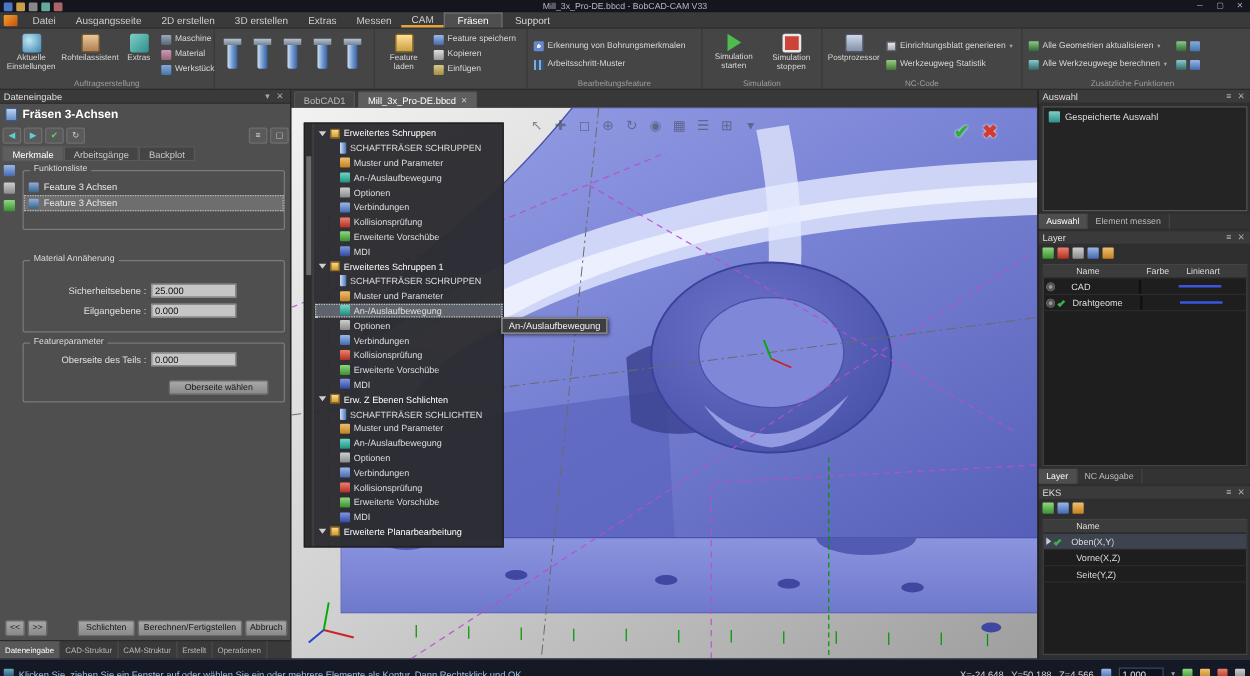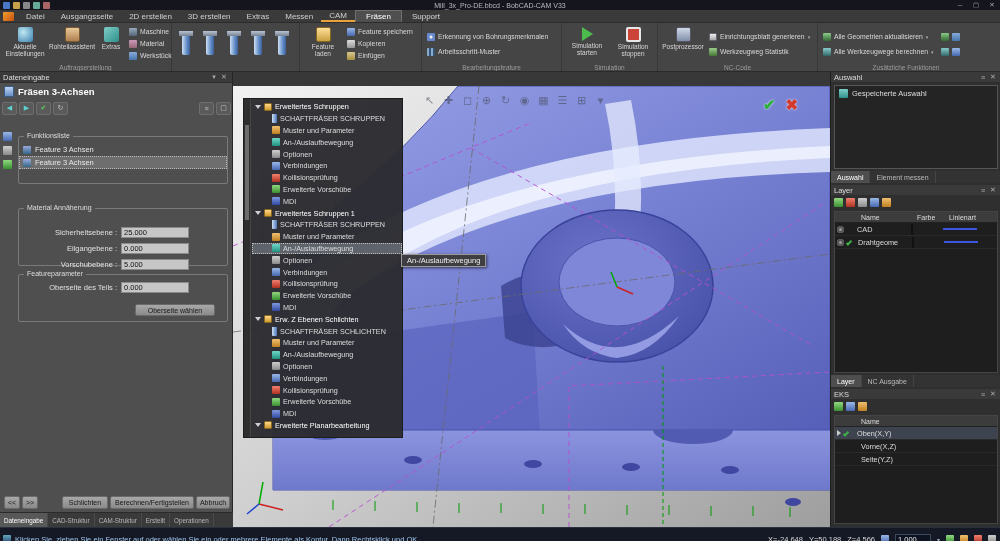--- a/index.html
+++ b/index.html
@@ -352,20 +352,25 @@
   </div>
   <div id="lp-toolbar">
     <span class="tbtn teal">◀</span>
     <span class="tbtn teal">▶</span>
     <span class="tbtn green">✔</span>
     <span class="tbtn gray">↻</span>
     <span class="gap"></span>
     <span class="tbtn gray">≡</span>
     <span class="tbtn gray">▢</span>
   </div>
+  <div id="lp-tabs">
+    <span class="ltab active">Merkmale</span>
+    <span class="ltab">Arbeitsgänge</span>
+    <span class="ltab">Backplot</span>
+  </div>
   <div class="sidestrip">
     <span style="background:linear-gradient(#9ab8e8,#4668b0)"></span>
     <span style="background:linear-gradient(#cfcfcf,#8a8a8a)"></span>
     <span style="background:linear-gradient(#90d880,#3a9030)"></span>
   </div>
   <div class="groupbox" style="left:18px;top:64px;width:210px;height:48px">
     <span class="gblabel">Funktionsliste</span>
     <div class="flist-row" style="margin-top:6px">
       <span class="fic"></span>
       <span>Feature 3 Achsen</span>
@@ -377,24 +382,20 @@
   </div>
   <div class="groupbox" style="left:18px;top:136px;width:210px;height:58px">
     <span class="gblabel">Material Annäherung</span>
     <div class="fieldrow" style="margin-top:17px">
       <label>Sicherheitsebene :</label>
       <input value="25.000" style="">
     </div>
     <div class="fieldrow">
       <label>Eilgangebene :</label>
       <input value="0.000" style="">
-    </div>
-    <div class="fieldrow">
-      <label>Vorschubebene :</label>
-      <input value="5.000" style="">
     </div>
   </div>
   <div class="groupbox" style="left:18px;top:202px;width:210px;height:48px">
     <span class="gblabel">Featureparameter</span>
     <div class="fieldrow" style="margin-top:6px">
       <label>Oberseite des Teils :</label>
       <input value="0.000" style="">
     </div>
     <div class="btn" style="position:absolute;right:12px;top:29px;width:80px;height:12px">Oberseite wählen</div>
   </div>
@@ -408,20 +409,29 @@
   <div id="lp-bottomtabs">
     <span class="btab active">Dateneingabe</span>
     <span class="btab">CAD-Struktur</span>
     <span class="btab">CAM-Struktur</span>
     <span class="btab">Erstellt</span>
     <span class="btab">Operationen</span>
   </div>
 </div>
 
 <div id="viewport">
+  <div id="doctabs">
+    <span class="dtab">
+        <span>BobCAD1</span>
+      </span>
+    <span class="dtab active">
+        <span>Mill_3x_Pro-DE.bbcd</span>
+        <span class="x">✕</span>
+      </span>
+  </div>
   <div id="canvas">
     <svg width="597" height="441" viewBox="0 0 597 441">
       <defs>
         <linearGradient id="bgG" x1="0" y1="0" x2="1" y2="1">
           <stop offset="0" stop-color="#f2f2f2"></stop>
             <stop offset="0.5" stop-color="#cfcfcf"></stop>
             <stop offset="1" stop-color="#9e9e9e"></stop>
         </linearGradient>
         <linearGradient id="bodyG" x1="0" y1="0" x2="0.8" y2="1">
           <stop offset="0" stop-color="#99a2e6"></stop>

